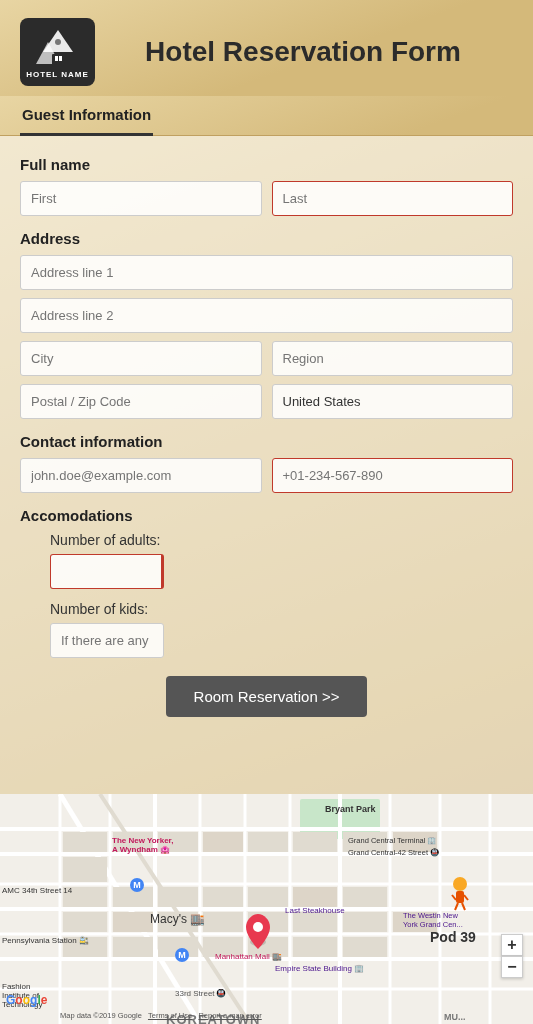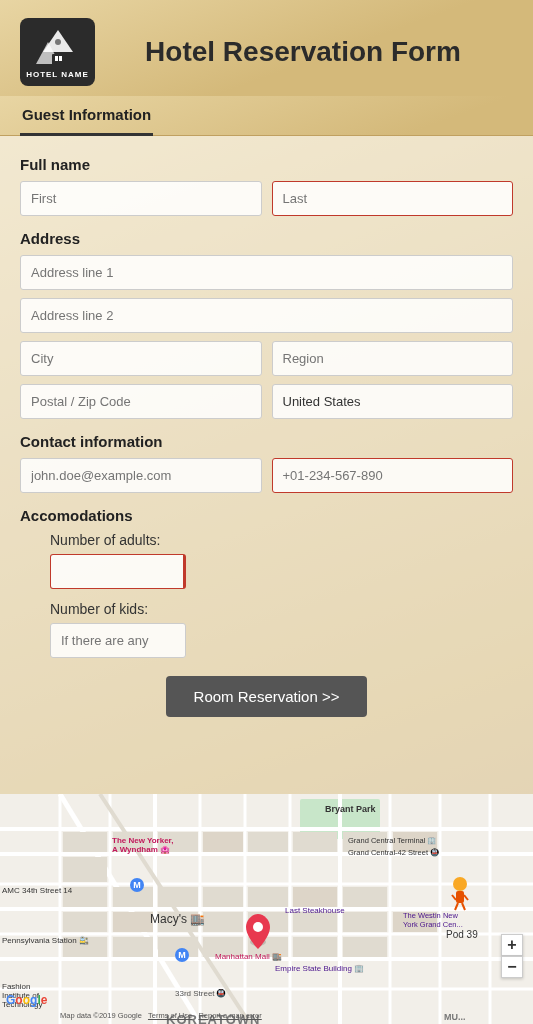--- a/index.html
+++ b/index.html
@@ -149,21 +149,21 @@
       padding-left: 30px;
     }
 
     .accom-label {
       font-size: 14px;
       color: #333;
       margin-bottom: 6px;
     }
 
     .accom-input {
-      width: 136px;
+      width: 114px;
       padding: 9px 10px;
       border: 1px solid #ccc;
       border-radius: 3px;
       font-size: 13px;
       color: #555;
       background: rgba(255,255,255,0.85);
       outline: none;
     }
 
     .accom-input.highlighted {
@@ -372,21 +372,21 @@
     <div style="position:absolute;top:42px;left:348px;font-size:7.5px;color:#333;">Grand Central Terminal 🏢</div>
     <div style="position:absolute;top:54px;left:348px;font-size:7.5px;color:#333;">Grand Central-42 Street 🚇</div>
     <div style="position:absolute;top:92px;left:2px;font-size:8px;color:#333;">AMC 34th Street 14</div>
     <div style="position:absolute;top:42px;left:112px;font-size:8px;color:#c2185b;font-weight:bold;">The New Yorker,<br>A Wyndham 🏩</div>
     <div style="position:absolute;top:118px;left:150px;font-size:12px;color:#333;">Macy's 🏬</div>
     <div style="position:absolute;top:112px;left:285px;font-size:8px;color:#4a148c;">Last Steakhouse</div>
     <div style="position:absolute;top:142px;left:2px;font-size:8px;color:#333;">Pennsylvania Station 🚉</div>
     <div style="position:absolute;top:158px;left:215px;font-size:8px;color:#c2185b;">Manhattan Mall 🏬</div>
     <div style="position:absolute;top:170px;left:275px;font-size:8px;color:#4a148c;">Empire State Building 🏢</div>
     <div style="position:absolute;top:117px;left:403px;font-size:7.5px;color:#4a148c;">The Westin New<br>York Grand Cen...</div>
-    <div style="position:absolute;top:135px;left:446px;font-size:10px;color:#333;">Pod 39</div>
+    <div style="position:absolute;top:135px;left:430px;font-size:14px;color:#333;font-weight:bold;">Pod 39</div>
     <div style="position:absolute;top:188px;left:2px;font-size:8px;color:#333;">Fashion<br>Institute of<br>Technology</div>
     <div style="position:absolute;top:195px;left:175px;font-size:8px;color:#555;">33rd Street 🚇</div>
     <div style="position:absolute;top:218px;left:166px;font-size:13px;font-weight:bold;color:#777;letter-spacing:1px;">KOREATOWN</div>
     <div style="position:absolute;top:218px;left:444px;font-size:9px;font-weight:bold;color:#777;">MU...</div>
 
     <div style="position:absolute;top:84px;left:130px;width:14px;height:14px;background:#4285f4;border-radius:50%;display:flex;align-items:center;justify-content:center;color:white;font-size:9px;font-weight:bold;">M</div>
     <div style="position:absolute;top:154px;left:175px;width:14px;height:14px;background:#4285f4;border-radius:50%;display:flex;align-items:center;justify-content:center;color:white;font-size:9px;font-weight:bold;">M</div>
 
     <div class="map-plus-btn">+</div>
     <div class="map-minus-btn">−</div>

